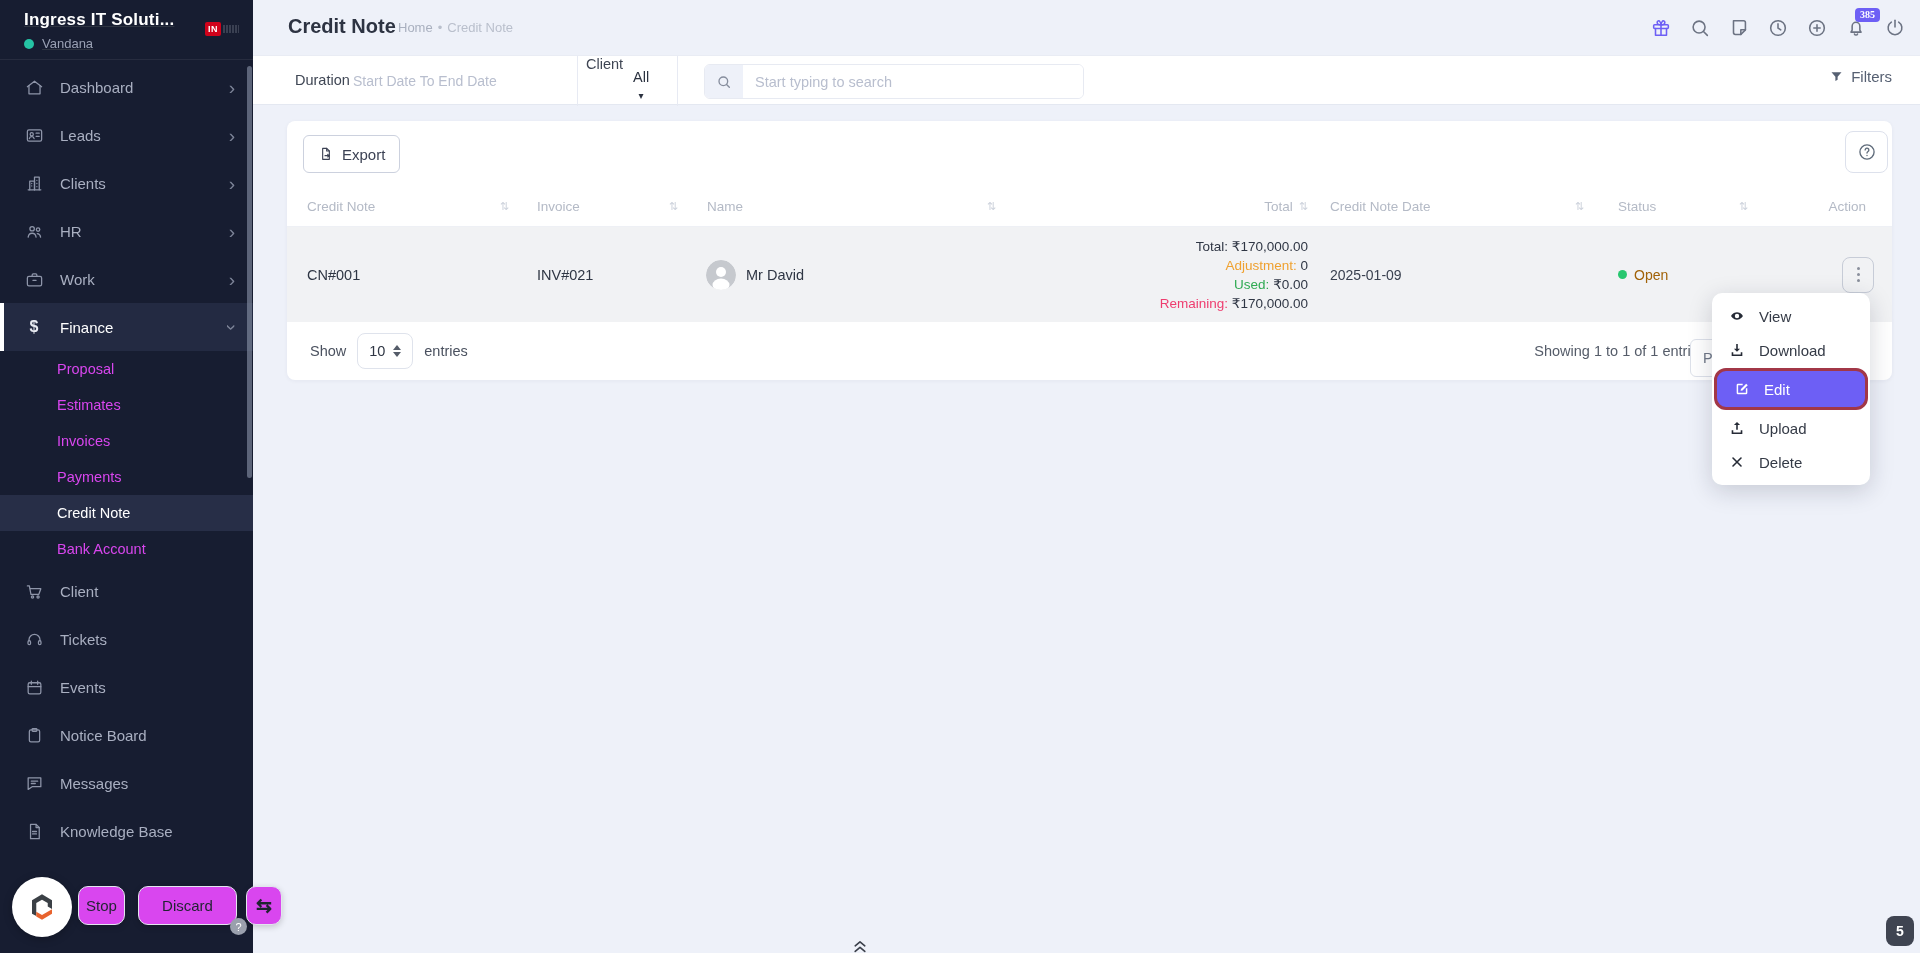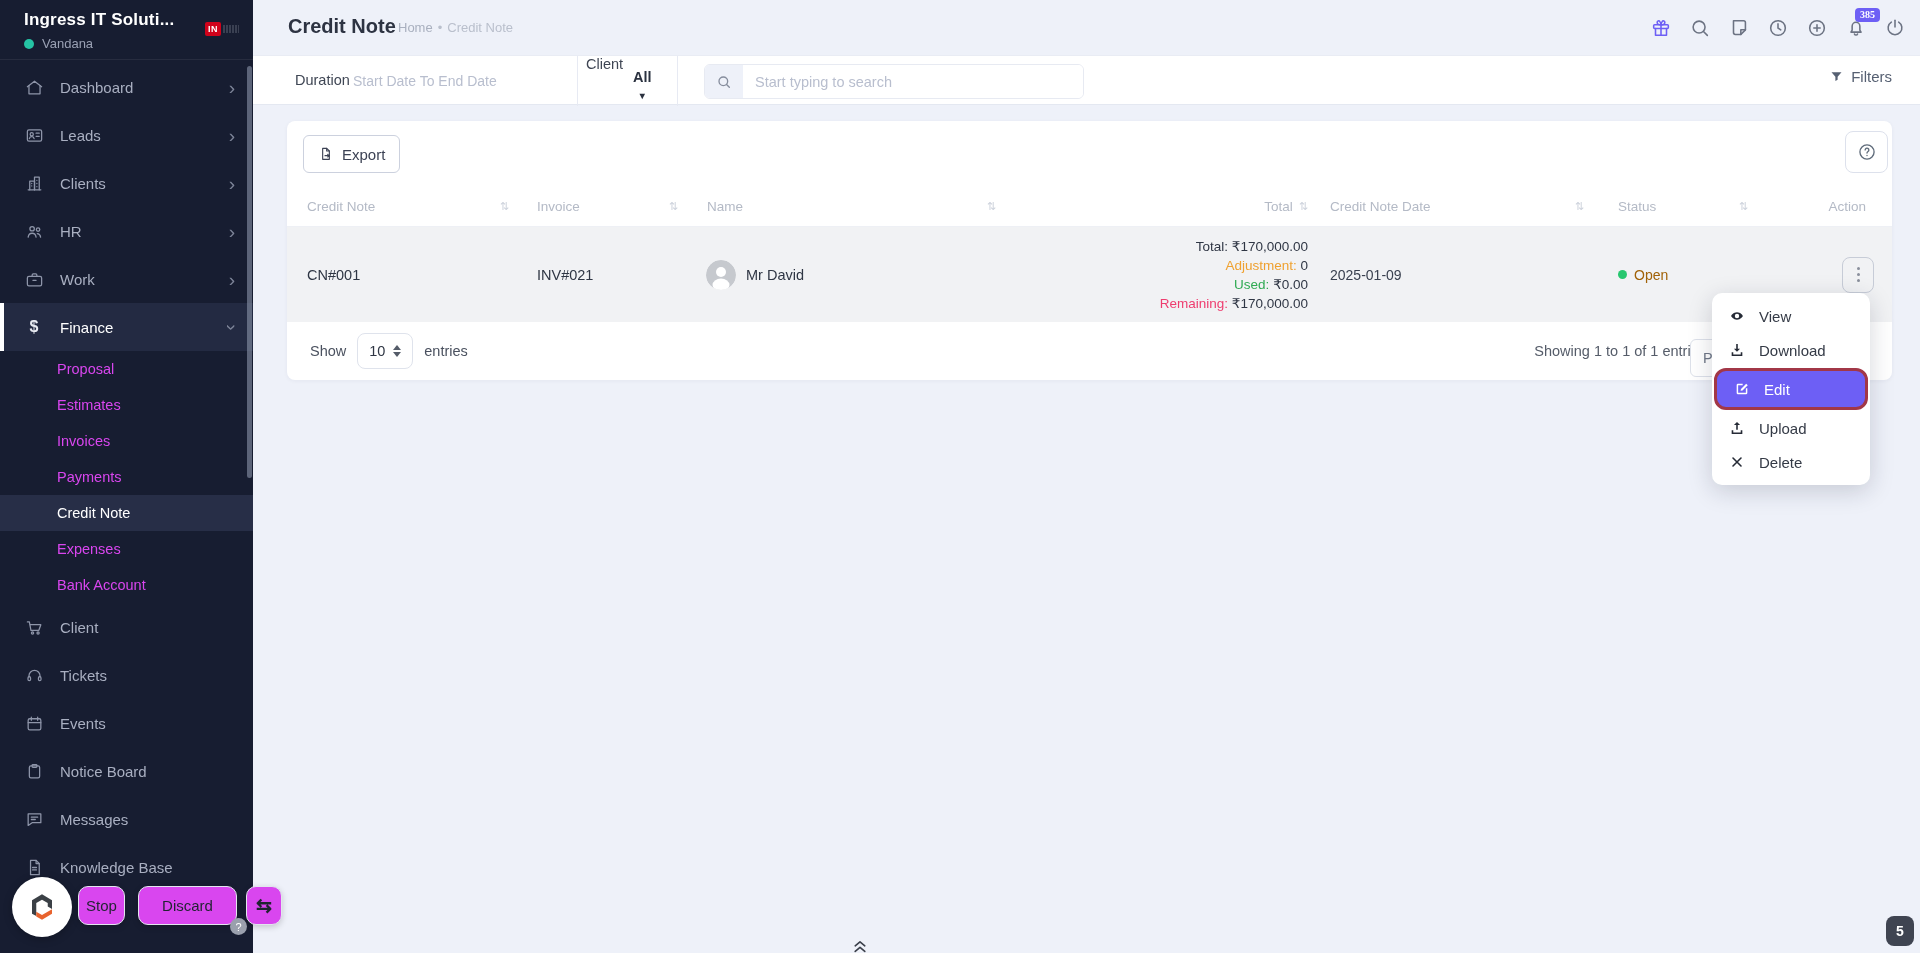--- a/index.html
+++ b/index.html
@@ -1,21 +1,21 @@
 <!DOCTYPE html>
 <html style="--accent-purple: #6d5ff5; --highlight-ring: #a23747; --status-open-green: #28c76f; --adjustment-orange: #efa12f; --used-green: #2faa52; --remaining-pink: #ee3d6f;"><head>
 <meta charset="utf-8">
 <style>
   * { box-sizing: border-box; margin: 0; padding: 0; }
   html,body { width:1920px; height:953px; overflow:hidden; }
   body { font-family: "Liberation Sans", "DejaVu Sans", sans-serif; background:#eef1f9; color:#2f3542; }
   .app { position:relative; width:1920px; height:953px; overflow:hidden; }
 
   
-  .sidebar { position:absolute; left:0; top:0; width:253px; height:953px; background:#171d31; z-index:10; }
+  .sidebar { position:absolute; left:0; top:0; width:253px; height:953px; background:#171d31; z-index:10;text-decoration:underline; }
   .sb-header { position:relative; height:60px; padding:10px 12px 0 24px; border-bottom:1px solid rgba(255,255,255,.07); }
   .sb-company { color:#fff; font-size:17px; font-weight:bold; letter-spacing:.2px; white-space:nowrap; }
   .sb-user { display:flex; align-items:center; gap:8px; margin-top:6px; color:#9aa1b4; font-size:13px; }
   .sb-user-dot { width:10px; height:10px; border-radius:50%; background:#25c3a4; }
   .sb-logo { position:absolute; right:14px; top:22px; display:flex; align-items:center; gap:2px; }
   .sb-logo-in { background:#d0021b; color:#fff; font-size:9px; font-weight:bold; padding:2px 3px; border-radius:2px; letter-spacing:.5px; }
   .sb-logo-rest { width:16px; height:8px; background:repeating-linear-gradient(90deg,#3a4052 0 2px,transparent 2px 3px); }
   .sb-nav { position:absolute; top:63px; left:0; right:0; }
   .sb-item { position:relative; display:flex; align-items:center; height:48px; padding:0 18px 0 24px; color:#a9afc1; font-size:15px; cursor:pointer; }
   .sb-ic { width:20px; height:20px; margin-right:16px; display:flex; align-items:center; justify-content:center; color:#8e95a9; flex:none; }
@@ -45,21 +45,21 @@
   .bell-badge { position:absolute; top:-9px; left:10px; background:var(--accent-purple,#6d5ff5); color:#fff; font-size:10px; font-weight:bold; padding:2px 5px; border-radius:4px; line-height:1; }
 
   
   .filterbar { position:absolute; left:253px; top:55px; width:1667px; height:50px; background:#fff; border-top:1px solid #e9ecf4; border-bottom:1px solid #e4e8f1; }
   .f-label { font-size:14.5px; color:#3f4654; }
   .duration-label { position:absolute; left:42px; top:16px; }
   .duration-input { position:absolute; left:100px; top:12px; width:210px; height:26px; border:none; outline:none; font-size:14px; color:#3f4654; background:transparent; }
   .duration-input::placeholder { color:#b8bece; }
   .f-div { position:absolute; top:0; width:1px; height:50px; background:#e7eaf3; }
   .client-label { position:absolute; left:333px; top:0; }
-  .client-sel { position:absolute; left:380px; top:13px; display:flex; align-items:center; gap:5px; background:none; border:none; font-size:14.5px; font-weight:bold; color:#2b3240; cursor:pointer;flex-direction:column; }
+  .client-sel { position:absolute; left:380px; top:13px; display:flex; align-items:center; gap:5px; background:none; border:none; font-size:14.5px; font-weight:normal; color:#2b3240; cursor:pointer;flex-direction:column; }
   .caret { font-size:10px; color:#2b3240; }
   .search-box { position:absolute; left:451px; top:8px; width:380px; height:35px; border:1px solid #e7eaf2; border-radius:6px; display:flex; overflow:hidden; background:#fff; }
   .search-seg { width:38px; background:#eef1f9; display:flex; align-items:center; justify-content:center; color:#868d9d; flex:none; }
   .search-seg svg { width:16px; height:16px; }
   .search-input { flex:1; border:none; outline:none; padding:0 12px; font-size:14.5px; color:#3f4654; }
   .search-input::placeholder { color:#b8bece; }
   .filters-btn { position:absolute; right:28px; top:12px; display:flex; align-items:center; gap:7px; background:none; border:none; color:#566072; font-size:15px; cursor:pointer; }
   .filters-btn svg { width:15px; height:15px; }
 
   
@@ -218,23 +218,20 @@
         <div class="sb-subitem">
             <span>Invoices</span>
           </div>
         <div class="sb-subitem">
             <span>Payments</span>
           </div>
         <div class="sb-subitem active">
             <span>Credit Note</span>
           </div>
         <div class="sb-subitem">
-            <span>Expenses</span>
-          </div>
-        <div class="sb-subitem">
             <span>Bank Account</span>
           </div>
       </div>
 
       <div class="sb-item">
         <span class="sb-ic">
             <svg viewBox="0 0 24 24" fill="none" stroke="currentColor" stroke-width="1.6" stroke-linecap="round" stroke-linejoin="round">
               <path d="M3 5h2.5l2 10.5h10L20 8.5H6"></path>
               <circle cx="9.5" cy="19" r="1.4"></circle>
               <circle cx="16.5" cy="19" r="1.4"></circle>

